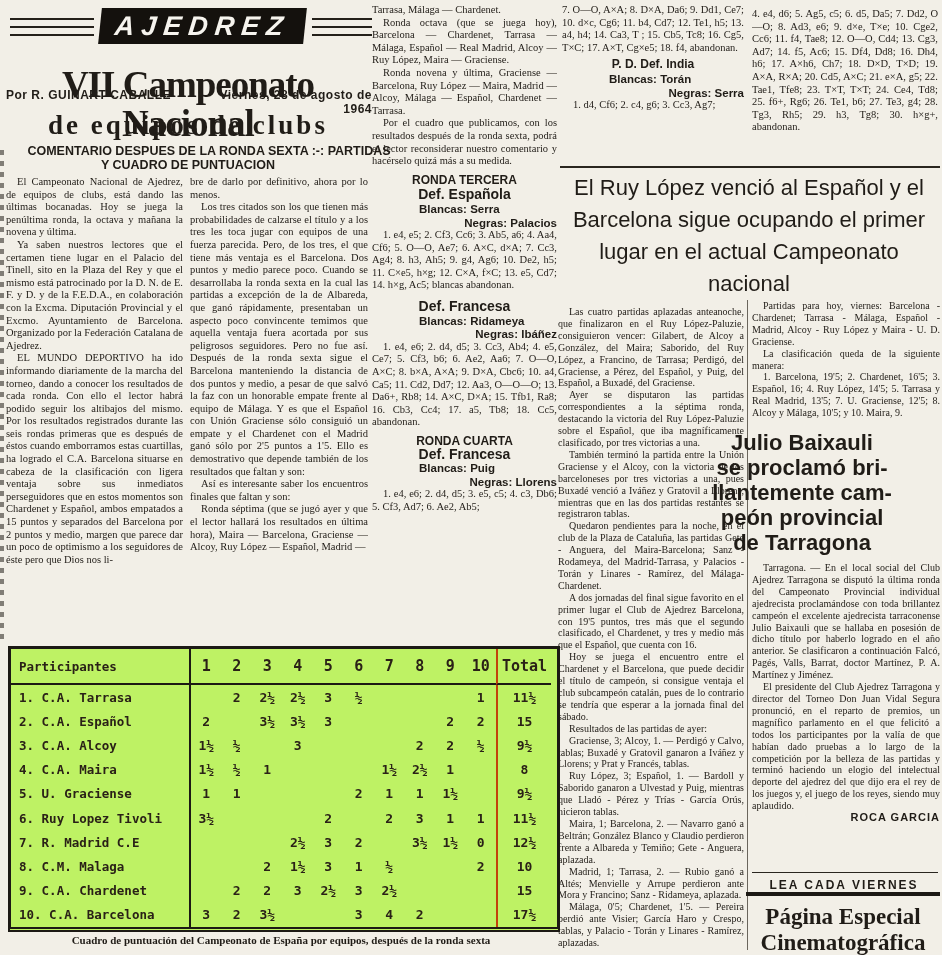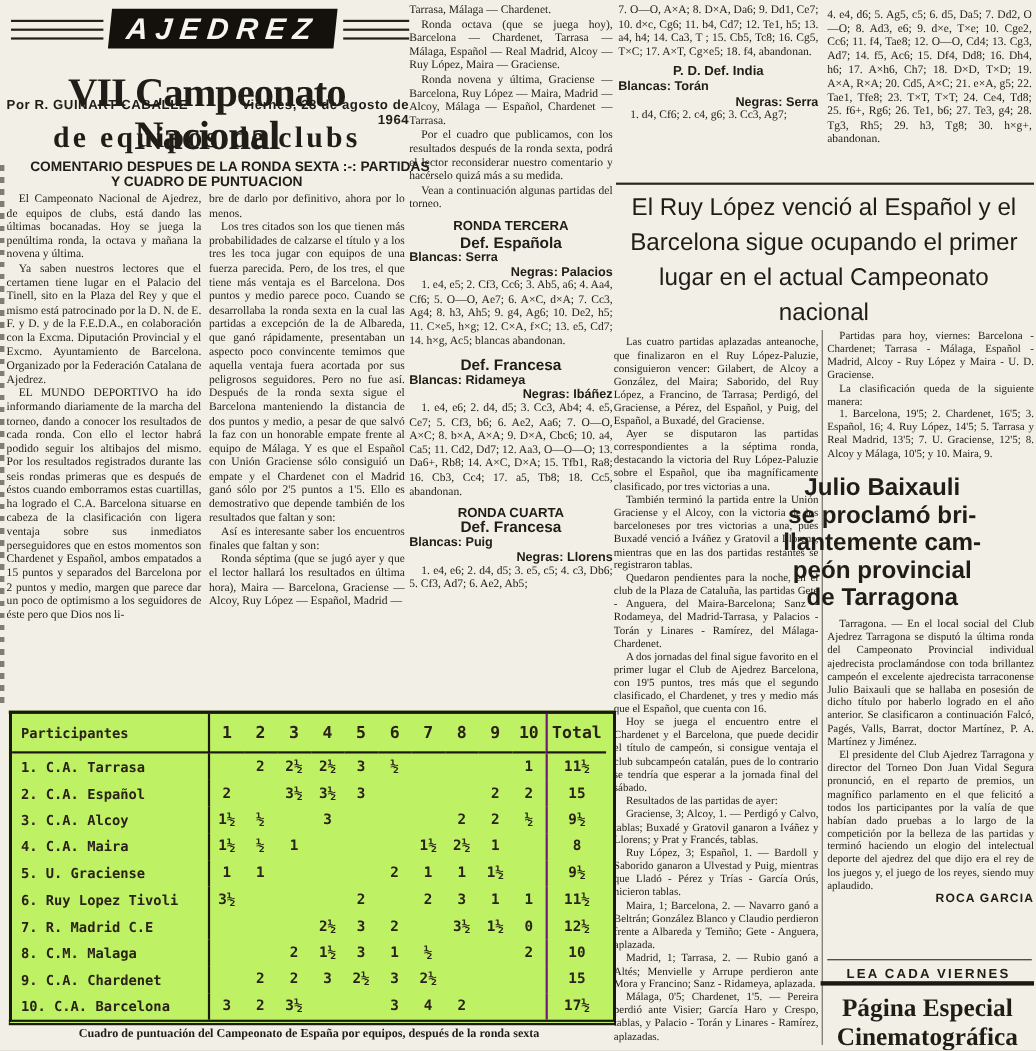--- a/index.html
+++ b/index.html
@@ -16,37 +16,37 @@
   .head1{font-size:37px;font-weight:bold;letter-spacing:-1px;text-align:center;line-height:1.05;}
   .head2{font-size:27px;font-weight:bold;letter-spacing:3px;text-align:center;}
   .subhead{font-family:"Liberation Sans",sans-serif;font-weight:bold;font-size:12.5px;text-align:center;line-height:1.15;}
   
   .col{font-size:10.5px;line-height:12.6px;text-align:justify;overflow:hidden;}
   .col p{margin:0;text-indent:11px;}
   .col p.noind{text-indent:0;}
   .small{font-size:10px;line-height:11.9px;}
   .gamehead{font-family:"Liberation Sans",sans-serif;font-weight:bold;font-size:12px;text-align:center;margin-top:6px;}
   .gamesub{font-family:"Liberation Sans",sans-serif;font-weight:bold;font-size:14px;text-align:center;margin-top:2px;}
-  .wline{font-family:"Liberation Sans",sans-serif;font-weight:bold;font-size:11.5px;text-align:left;margin-top:2px;}
+  .wline{font-family:"Liberation Sans",sans-serif;font-weight:bold;font-size:11.5px;text-align:left;margin-top:2px;margin-left:47px;}
   .bline{font-family:"Liberation Sans",sans-serif;font-weight:bold;font-size:11.5px;text-align:right;margin-top:1px;}
   .moves{margin-top:2px;}
   .bighead{font-family:"Liberation Sans",sans-serif;font-weight:normal;font-size:22px;line-height:32px;text-align:center;}
   .midhead{font-family:"Liberation Sans",sans-serif;font-weight:bold;font-size:22px;line-height:25px;text-align:center;}
   .sig{font-family:"Liberation Sans",sans-serif;font-weight:bold;font-size:11px;text-align:right;letter-spacing:1px;margin-top:0;}
   .hr{border-top:2px solid #2a261f;}
   .vr{border-left:1px solid #6a655c;}
   
   #crosstable{display:grid;grid-template-columns:180px repeat(10,30.5px) 55px;
               grid-template-rows:36px repeat(10,24.2px);
               border:3px solid #1c1914;border-bottom:5px double #1c1914;
               font-family:"DejaVu Sans Mono",monospace;font-weight:bold;background:#bef264;}
   .ct-cell{display:flex;align-items:center;justify-content:center;font-size:13px;color:#2a2117;}
   .ct-head{border-bottom:2px solid #1c1914;font-size:15px;}
   .ct-namecol{justify-content:flex-start;padding-left:8px;border-right:2px solid #1c1914;font-size:12.5px;white-space:nowrap;overflow:hidden;}
-  .ct-totalcol{border-left:2px solid #701a75;text-align:right;}
+  .ct-totalcol{border-left:2px solid #c2410c;text-align:right;}
   .caption{font-size:11px;font-weight:bold;text-align:center;}
   .tagline{font-family:"Liberation Sans",sans-serif;font-weight:bold;font-size:12px;letter-spacing:2px;text-align:center;}
   .cinema{font-size:23px;font-weight:bold;text-align:center;line-height:1.15;border-top:4px solid #1c1914;padding-top:8px;}
   .edge-dashes{width:4px;background:repeating-linear-gradient(#24201a 0 5px,transparent 5px 11px);opacity:.55;}
 </style>
 </head>
 <body>
 
 <div id="page">
 
@@ -82,21 +82,20 @@
     <p>Los tres citados son los que tienen más probabilidades de calzarse el título y a los tres les toca jugar con equipos de una fuerza parecida. Pero, de los tres, el que tiene más ventaja es el Barcelona. Dos puntos y medio parece poco. Cuando se desarrollaba la ronda sexta en la cual las partidas a excepción de la de Albareda, que ganó rápidamente, presentaban un aspecto poco convincente temimos que aquella ventaja fuera acortada por sus peligrosos seguidores. Pero no fue así. Después de la ronda sexta sigue el Barcelona manteniendo la distancia de dos puntos y medio, a pesar de que salvó la faz con un honorable empate frente al equipo de Málaga. Y es que el Español con Unión Graciense sólo consiguió un empate y el Chardenet con el Madrid ganó sólo por 2'5 puntos a 1'5. Ello es demostrativo que depende también de los resultados que faltan y son:</p>
     <p>Así es interesante saber los encuentros finales que faltan y son:</p>
     <p>Ronda séptima (que se jugó ayer y que el lector hallará los resultados en última hora), Maira — Barcelona, Graciense — Alcoy, Ruy López — Español, Madrid —</p>
   </div>
 
   <div class="abs col" style="left:372px;top:4px;width:185px;height:640px;">
     <p class="noind">Tarrasa, Málaga — Chardenet.</p>
     <p>Ronda octava (que se juega hoy), Barcelona — Chardenet, Tarrasa — Málaga, Español — Real Madrid, Alcoy — Ruy López, Maira — Graciense.</p>
     <p>Ronda novena y última, Graciense — Barcelona, Ruy López — Maira, Madrid — Alcoy, Málaga — Español, Chardenet — Tarrasa.</p>
     <p>Por el cuadro que publicamos, con los resultados después de la ronda sexta, podrá el lector reconsiderar nuestro comentario y hacérselo quizá más a su medida.</p>
-    <p>Vean a continuación algunas partidas del torneo.</p>
 
     <div class="gamehead">RONDA TERCERA</div>
     <div class="gamesub">Def. Española</div>
     <div class="wline">Blancas: Serra</div>
     <div class="bline">Negras: Palacios</div>
     <p class="moves">1. e4, e5; 2. Cf3, Cc6; 3. Ab5, a6; 4. Aa4, Cf6; 5. O—O, Ae7; 6. A×C, d×A; 7. Cc3, Ag4; 8. h3, Ah5; 9. g4, Ag6; 10. De2, h5; 11. C×e5, h×g; 12. C×A, f×C; 13. e5, Cd7; 14. h×g, Ac5; blancas abandonan.</p>
 
     <div class="gamesub" style="margin-top:8px;">Def. Francesa</div>
     <div class="wline">Blancas: Ridameya</div>
     <div class="bline">Negras: Ibáñez</div>

